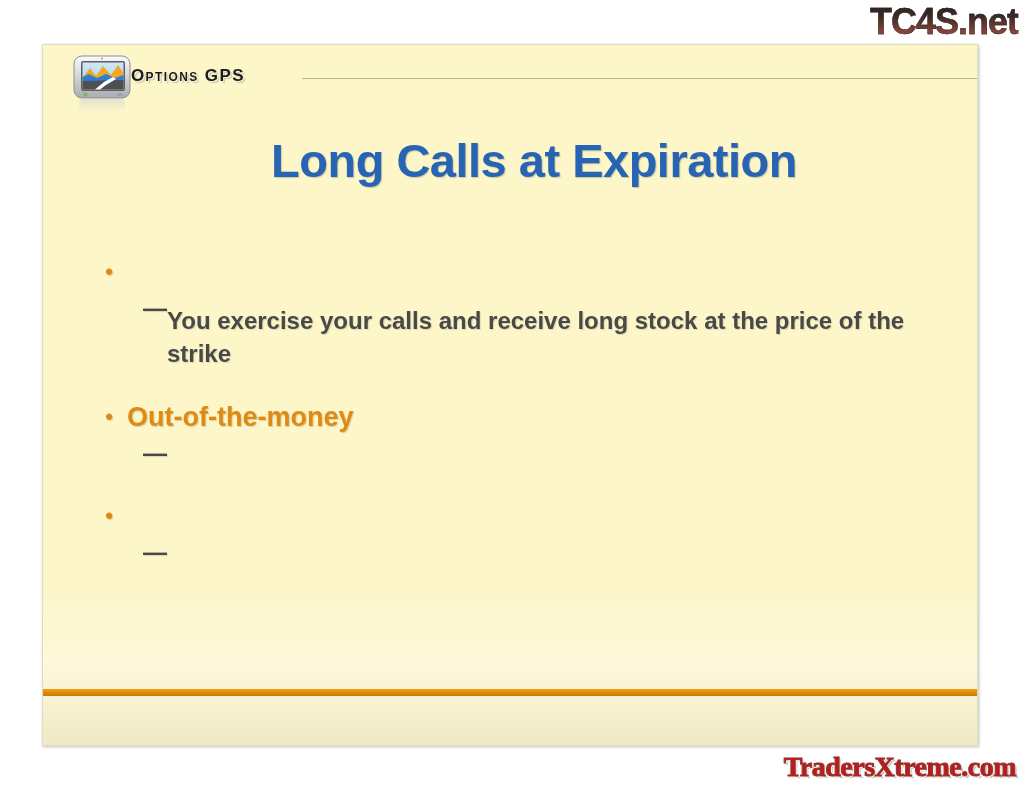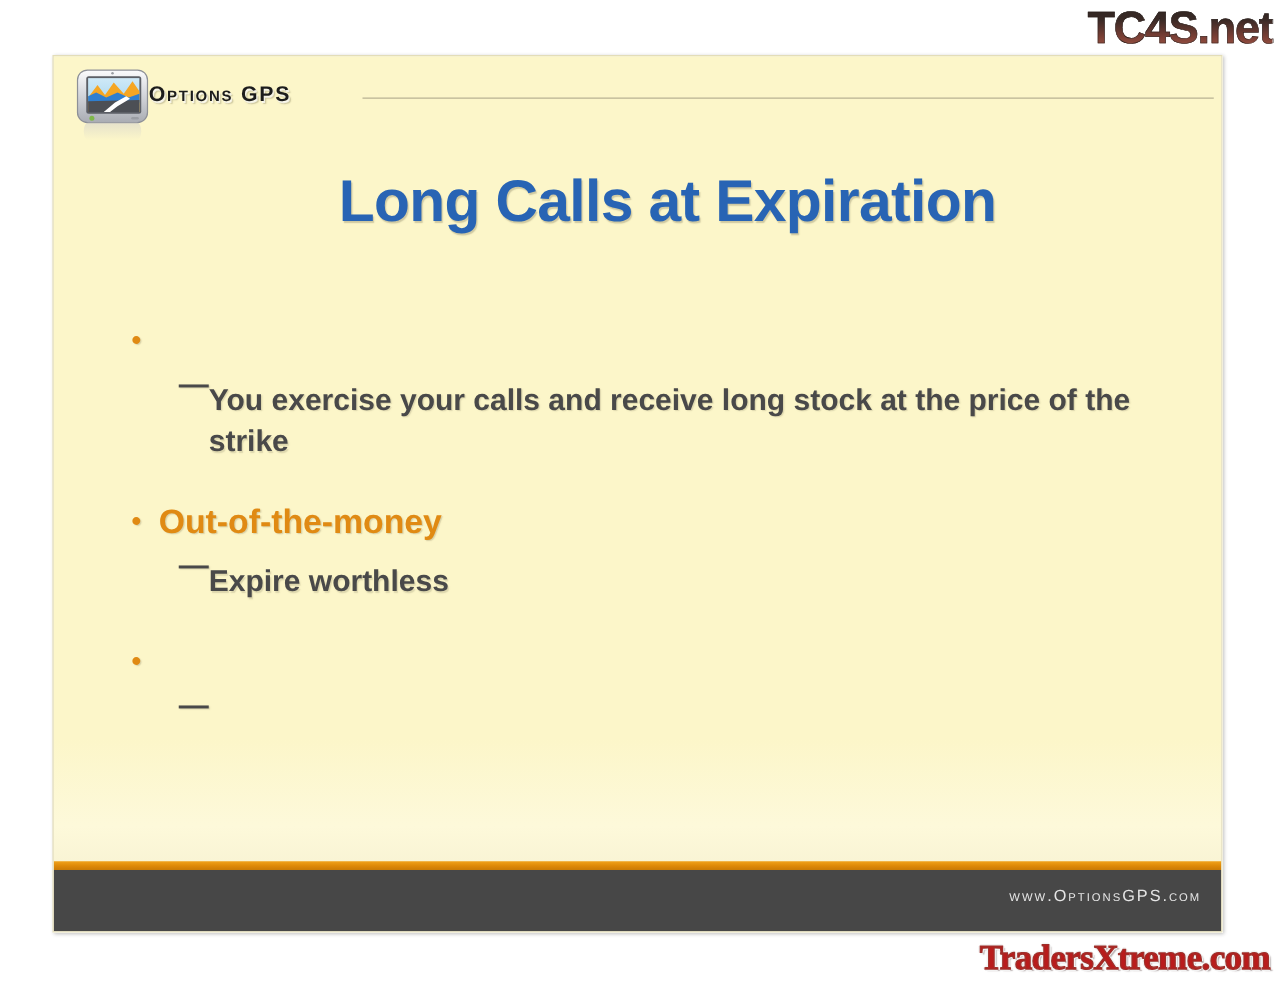--- a/index.html
+++ b/index.html
@@ -49,21 +49,21 @@
        #efe9c4 100%);
     box-shadow: 1px 1px 3px rgba(0,0,0,0.25);
     border: 1px solid #e3ddb8;
     box-sizing: border-box;
     overflow: hidden;
   }
 
   
   #slide-header {
     position: absolute;
-    left: 0;
+    left: 12px;
     top: 0;
     width: 100%;
     height: 60px;
     text-decoration: underline;
   }
   #logo-icon {
     position: absolute;
     left: 18px;
     top: 10px;
     width: 58px;
@@ -289,36 +289,32 @@
       </div>
     </div>
 
     <div class="bullet-group gap-extra">
       <div class="lvl1">
         <span class="lvl1-dot">•</span>
         <span>Out-of-the-money</span>
       </div>
       <div class="lvl2">
         <span class="lvl2-dash">—</span>
-        <span class="lvl2-text">Expire worthless</span>
       </div>
     </div>
 
     <div class="bullet-group gap-extra">
       <div class="lvl1">
         <span class="lvl1-dot">•</span>
       </div>
       <div class="lvl2">
         <span class="lvl2-dash">—</span>
       </div>
     </div>
 
   </div>
 
 
   <div id="orange-rule"></div>
-  <div id="footer-bar">
-    <div id="footer-url">www.OptionsGPS.com</div>
-  </div>
 
 </div>
 
 <div id="tx-watermark">TradersXtreme.com</div>
 
 </body></html>

